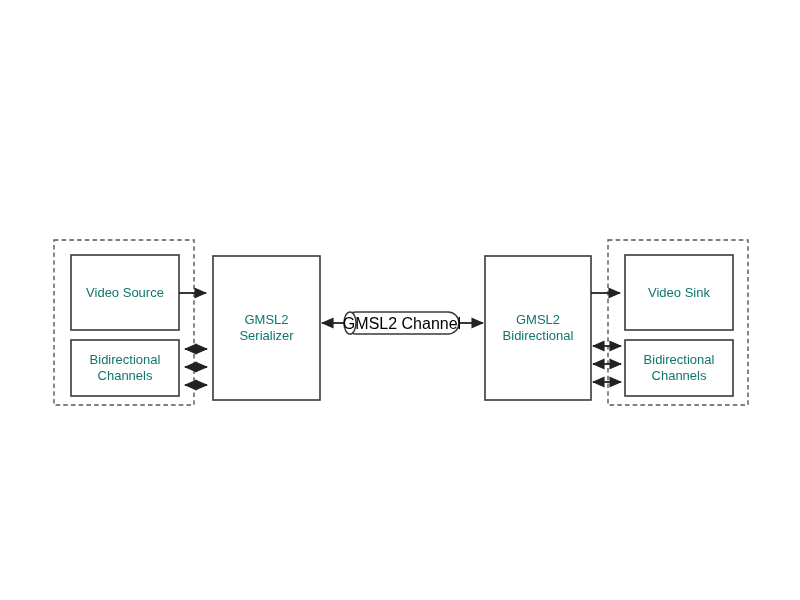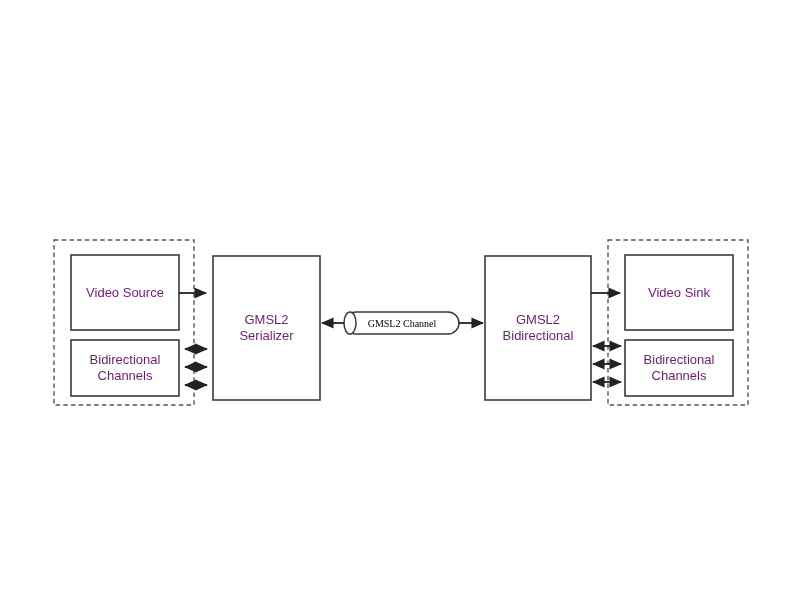--- a/index.html
+++ b/index.html
@@ -21,36 +21,36 @@
     top: 0;
     width: 800px;
     height: 600px;
   }
   .box-label {
     position: absolute;
     display: flex;
     align-items: center;
     justify-content: center;
     text-align: center;
-    color: #701a75;
+    color: #0f766e;
     font-family: "Liberation Sans", sans-serif;
     font-size: 13px;
     line-height: 16px;
     letter-spacing: 0px;
     white-space: pre-line;
     pointer-events: none;
   }
   .channel-label {
     position: absolute;
     display: flex;
     align-items: center;
     justify-content: center;
     color: #000000;
-    font-family: Liberation Serif, serif;
-    font-size: 10px;
+    font-family: Liberation Sans, sans-serif;
+    font-size: 16px;
     line-height: 13px;
     white-space: nowrap;
     pointer-events: none;
   }
 </style>
 </head>
 <body>
 
 <div id="canvas">
 

